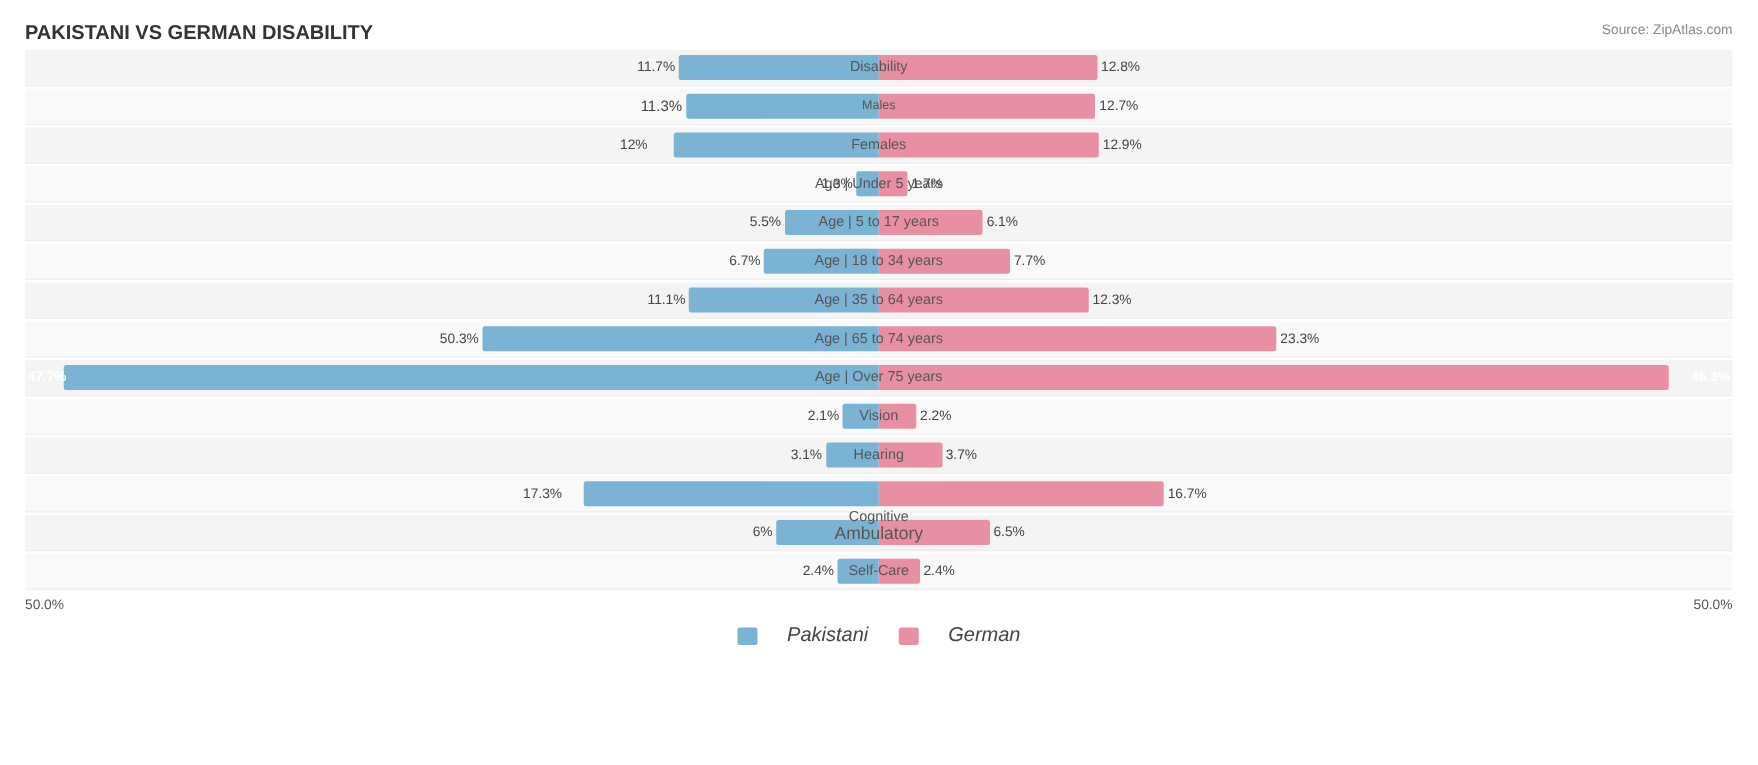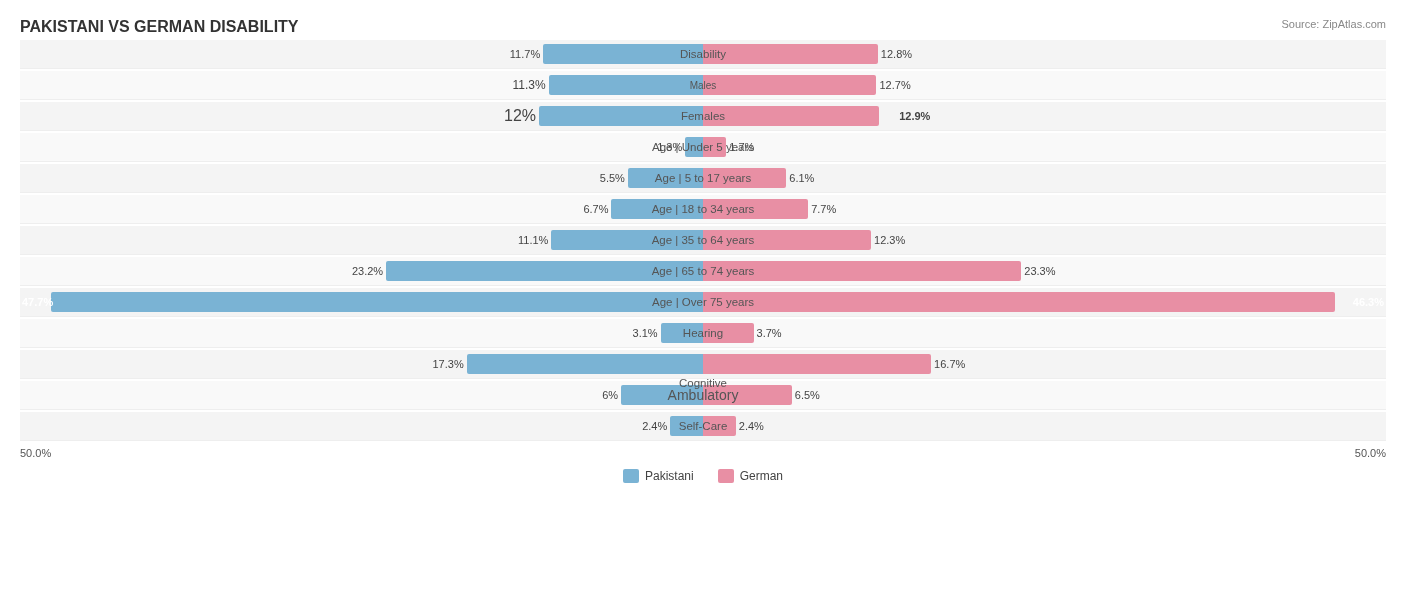--- a/index.html
+++ b/index.html
@@ -59,23 +59,24 @@
     }
     .legend {
       display: flex;
       justify-content: center;
       gap: 24px;
       margin-top: 4px;
     }
     .legend-item {
       display: flex;
       align-items: center;
-      gap: 6px;
-      font-size: 12px;
+      gap: 24px;
+      font-size: 16px;
       color: #444;
+      font-style: italic;
     }
     .legend-box {
       width: 16px;
       height: 14px;
       border-radius: 2px;
     }
   </style>
 </head>
 <body>
 
@@ -107,22 +108,22 @@
         <div style="position:absolute; left:calc(50% + 12.7%); top:50%; transform:translateY(-50%); font-size:11px; color:#444; white-space:nowrap; padding-left:3px;">12.7%</div>
 
       <div style="position:absolute; left:50%; transform:translateX(-50%); top:50%; transform:translateX(-50%) translateY(-50%); font-size:10px; color:#555; z-index:10; white-space:nowrap; background:transparent; pointer-events:none;">Males</div>
     </div>
   </div>
       <div class="bar-row">
     <div class="bar-center" style="width:100%; position:relative; height:28px;">
       <div style="position:absolute; right:50%; top:4px; height:20px; width:12%; background:#7ab3d4; border-radius:2px 0 0 2px;"></div>
       <div style="position:absolute; left:50%; top:4px; height:20px; width:12.9%; background:#e88fa4; border-radius:0 2px 2px 0;"></div>
 
-        <div style="position:absolute; right:calc(50% + 12%); top:50%; transform:translateY(-50%); font-size:16px; color:#444; white-space:nowrap; padding-right:3px;">12%</div>
-        <div style="position:absolute; left:calc(50% + 12.9%); top:50%; transform:translateY(-50%); font-size:11px; color:#444; white-space:nowrap; padding-left:20px;font-weight:bold;">12.9%</div>
+        <div style="position:absolute; right:calc(50% + 12%); top:50%; transform:translateY(-50%); font-size:11px; color:#444; white-space:nowrap; padding-right:21px;">12%</div>
+        <div style="position:absolute; left:calc(50% + 12.9%); top:50%; transform:translateY(-50%); font-size:11px; color:#444; white-space:nowrap; padding-left:3px;">12.9%</div>
 
       <div style="position:absolute; left:50%; transform:translateX(-50%); top:50%; transform:translateX(-50%) translateY(-50%); font-size:11.5px; color:#555; z-index:10; white-space:nowrap; background:transparent; pointer-events:none;">Females</div>
     </div>
   </div>
       <div class="bar-row">
     <div class="bar-center" style="width:100%; position:relative; height:28px;">
       <div style="position:absolute; right:50%; top:4px; height:20px; width:1.3%; background:#7ab3d4; border-radius:2px 0 0 2px;"></div>
       <div style="position:absolute; left:50%; top:4px; height:20px; width:1.7000000000000002%; background:#e88fa4; border-radius:0 2px 2px 0;"></div>
 
         <div style="position:absolute; right:calc(50% + 1.3%); top:50%; transform:translateY(-50%); font-size:11px; color:#444; white-space:nowrap; padding-right:3px;">1.3%</div>
@@ -162,54 +163,65 @@
         <div style="position:absolute; left:calc(50% + 12.3%); top:50%; transform:translateY(-50%); font-size:11px; color:#444; white-space:nowrap; padding-left:3px;">12.3%</div>
 
       <div style="position:absolute; left:50%; transform:translateX(-50%); top:50%; transform:translateX(-50%) translateY(-50%); font-size:11.5px; color:#555; z-index:10; white-space:nowrap; background:transparent; pointer-events:none;text-align:right;">Age | 35 to 64 years</div>
     </div>
   </div>
       <div class="bar-row">
     <div class="bar-center" style="width:100%; position:relative; height:28px;">
       <div style="position:absolute; right:50%; top:4px; height:20px; width:23.2%; background:#7ab3d4; border-radius:2px 0 0 2px;"></div>
       <div style="position:absolute; left:50%; top:4px; height:20px; width:23.3%; background:#e88fa4; border-radius:0 2px 2px 0;"></div>
 
-        <div style="position:absolute; right:calc(50% + 23.2%); top:50%; transform:translateY(-50%); font-size:11px; color:#444; white-space:nowrap; padding-right:3px;">23.2%</div>
+        <div style="position:absolute; right:calc(50% + 23.2%); top:50%; transform:translateY(-50%); font-size:11px; color:#444; white-space:nowrap; padding-right:3px;">50.3%</div>
         <div style="position:absolute; left:calc(50% + 23.3%); top:50%; transform:translateY(-50%); font-size:11px; color:#444; white-space:nowrap; padding-left:3px;">23.3%</div>
 
       <div style="position:absolute; left:50%; transform:translateX(-50%); top:50%; transform:translateX(-50%) translateY(-50%); font-size:11.5px; color:#555; z-index:10; white-space:nowrap; background:transparent; pointer-events:none;">Age | 65 to 74 years</div>
     </div>
   </div>
       <div class="bar-row">
     <div class="bar-center" style="width:100%; position:relative; height:28px;">
       <div style="position:absolute; right:50%; top:4px; height:20px; width:47.7%; background:#7ab3d4; border-radius:2px 0 0 2px;"></div>
       <div style="position:absolute; left:50%; top:4px; height:20px; width:46.3%; background:#e88fa4; border-radius:0 2px 2px 0;"></div>
 
         <div style="position:absolute; left:2px; top:50%; transform:translateY(-50%); font-size:11px; color:#fff; font-weight:bold; white-space:nowrap; z-index:11;">47.7%</div>
         <div style="position:absolute; right:2px; top:50%; transform:translateY(-50%); font-size:11px; color:#fff; font-weight:bold; white-space:nowrap; z-index:11;">46.3%</div>
 
       <div style="position:absolute; left:50%; transform:translateX(-50%); top:50%; transform:translateX(-50%) translateY(-50%); font-size:11.5px; color:#555; z-index:10; white-space:nowrap; background:transparent; pointer-events:none;">Age | Over 75 years</div>
     </div>
   </div>
       <div class="bar-row">
     <div class="bar-center" style="width:100%; position:relative; height:28px;">
+      <div style="position:absolute; right:50%; top:4px; height:20px; width:2.1%; background:#7ab3d4; border-radius:2px 0 0 2px;"></div>
+      <div style="position:absolute; left:50%; top:4px; height:20px; width:2.2%; background:#e88fa4; border-radius:0 2px 2px 0;"></div>
+
+        <div style="position:absolute; right:calc(50% + 2.1%); top:50%; transform:translateY(-50%); font-size:11px; color:#444; white-space:nowrap; padding-right:3px;">2.1%</div>
+        <div style="position:absolute; left:calc(50% + 2.2%); top:50%; transform:translateY(-50%); font-size:11px; color:#444; white-space:nowrap; padding-left:3px;">2.2%</div>
+
+      <div style="position:absolute; left:50%; transform:translateX(-50%); top:50%; transform:translateX(-50%) translateY(-50%); font-size:11.5px; color:#555; z-index:10; white-space:nowrap; background:transparent; pointer-events:none;">Vision</div>
+    </div>
+  </div>
+      <div class="bar-row">
+    <div class="bar-center" style="width:100%; position:relative; height:28px;">
       <div style="position:absolute; right:50%; top:4px; height:20px; width:3.1%; background:#7ab3d4; border-radius:2px 0 0 2px;"></div>
       <div style="position:absolute; left:50%; top:4px; height:20px; width:3.7000000000000006%; background:#e88fa4; border-radius:0 2px 2px 0;"></div>
 
         <div style="position:absolute; right:calc(50% + 3.1%); top:50%; transform:translateY(-50%); font-size:11px; color:#444; white-space:nowrap; padding-right:3px;">3.1%</div>
         <div style="position:absolute; left:calc(50% + 3.7000000000000006%); top:50%; transform:translateY(-50%); font-size:11px; color:#444; white-space:nowrap; padding-left:3px;">3.7%</div>
 
       <div style="position:absolute; left:50%; transform:translateX(-50%); top:50%; transform:translateX(-50%) translateY(-50%); font-size:11.5px; color:#555; z-index:10; white-space:nowrap; background:transparent; pointer-events:none;">Hearing</div>
     </div>
   </div>
       <div class="bar-row">
     <div class="bar-center" style="width:100%; position:relative; height:28px;">
       <div style="position:absolute; right:50%; top:4px; height:20px; width:17.3%; background:#7ab3d4; border-radius:2px 0 0 2px;"></div>
       <div style="position:absolute; left:50%; top:4px; height:20px; width:16.7%; background:#e88fa4; border-radius:0 2px 2px 0;"></div>
 
-        <div style="position:absolute; right:calc(50% + 17.3%); top:50%; transform:translateY(-50%); font-size:11px; color:#444; white-space:nowrap; padding-right:3px;">17.3%</div>
+        <div style="position:absolute; right:calc(50% + 17.3%); top:50%; transform:translateY(-50%); font-size:11px; color:#444; white-space:nowrap; padding-right:17px;">17.3%</div>
         <div style="position:absolute; left:calc(50% + 16.7%); top:50%; transform:translateY(-50%); font-size:11px; color:#444; white-space:nowrap; padding-left:3px;">16.7%</div>
 
       <div style="position:absolute; left:50%; transform:translateX(-50%); top:50%; transform:translateX(-50%) translateY(-50%); font-size:11.5px; color:#555; z-index:10; white-space:nowrap; background:transparent; pointer-events:none;margin-top:19px;">Cognitive</div>
     </div>
   </div>
       <div class="bar-row">
     <div class="bar-center" style="width:100%; position:relative; height:28px;">
       <div style="position:absolute; right:50%; top:4px; height:20px; width:6%; background:#7ab3d4; border-radius:2px 0 0 2px;"></div>
       <div style="position:absolute; left:50%; top:4px; height:20px; width:6.5%; background:#e88fa4; border-radius:0 2px 2px 0;"></div>
 

